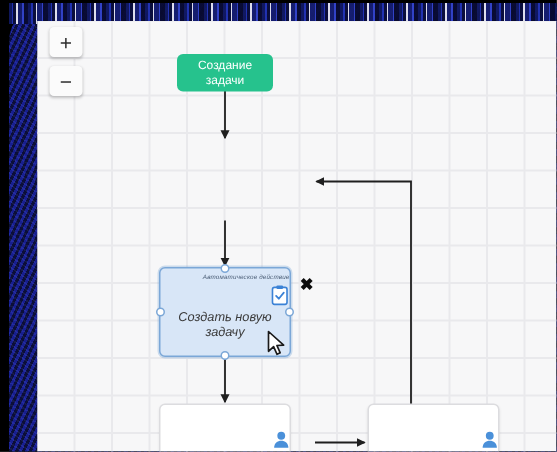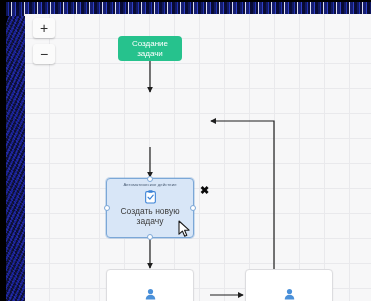--- a/index.html
+++ b/index.html
@@ -97,21 +97,21 @@
     z-index: 5;
   }
 
   
   .node {
     position: absolute;
     box-sizing: border-box;
     z-index: 10;
     display: flex;
     flex-direction: column;
-    align-items: center;
+    align-items: flex-end;
     justify-content: center;
   }
 
   .node-start {
     background: #26c28d;
     border-radius: 4px;
     color: #ffffff;
     font-size: 8px;
     line-height: 10px;
     text-align: center;
@@ -132,20 +132,21 @@
     padding: 0 3px;
   }
 
   .node-auto {
     background: #d8e6f7;
     border: 1px solid #7ba7d7;
     border-radius: 4px;
     box-shadow: 0 0 0 1px rgba(120,165,215,.35);
     justify-content: flex-start;
     padding-top: 3px;
+    font-style: italic;
   }
   .node-auto .node-subtitle {
     font-size: 4.2px;
     line-height: 6px;
     color: #4a5d75;
     text-align: center;
     letter-spacing: .1px;
     white-space: nowrap;
   }
   .node-auto .node-label {

